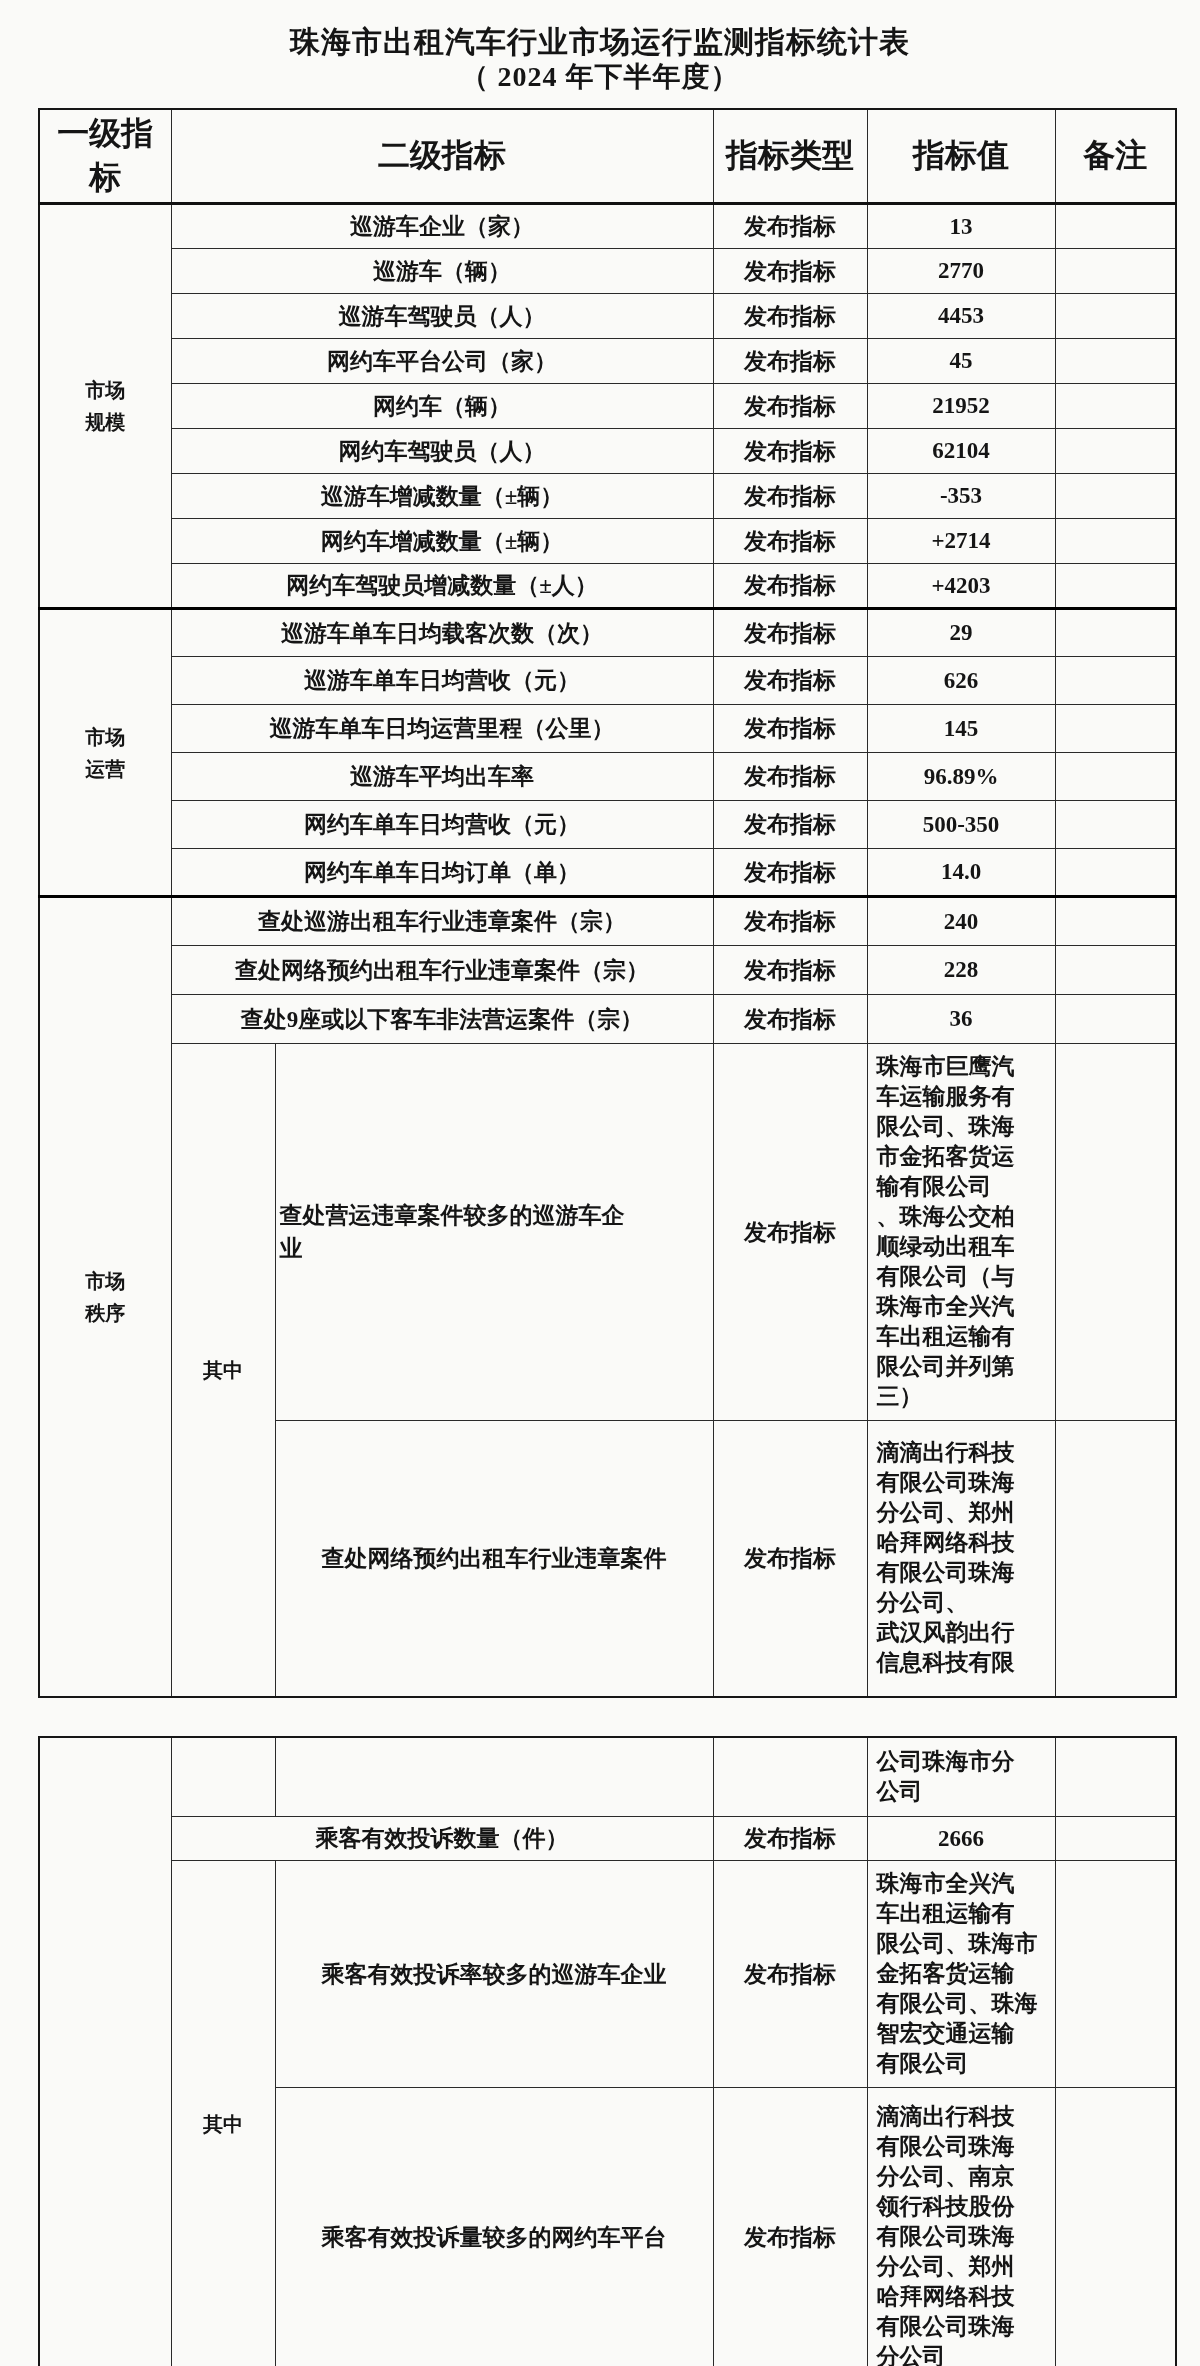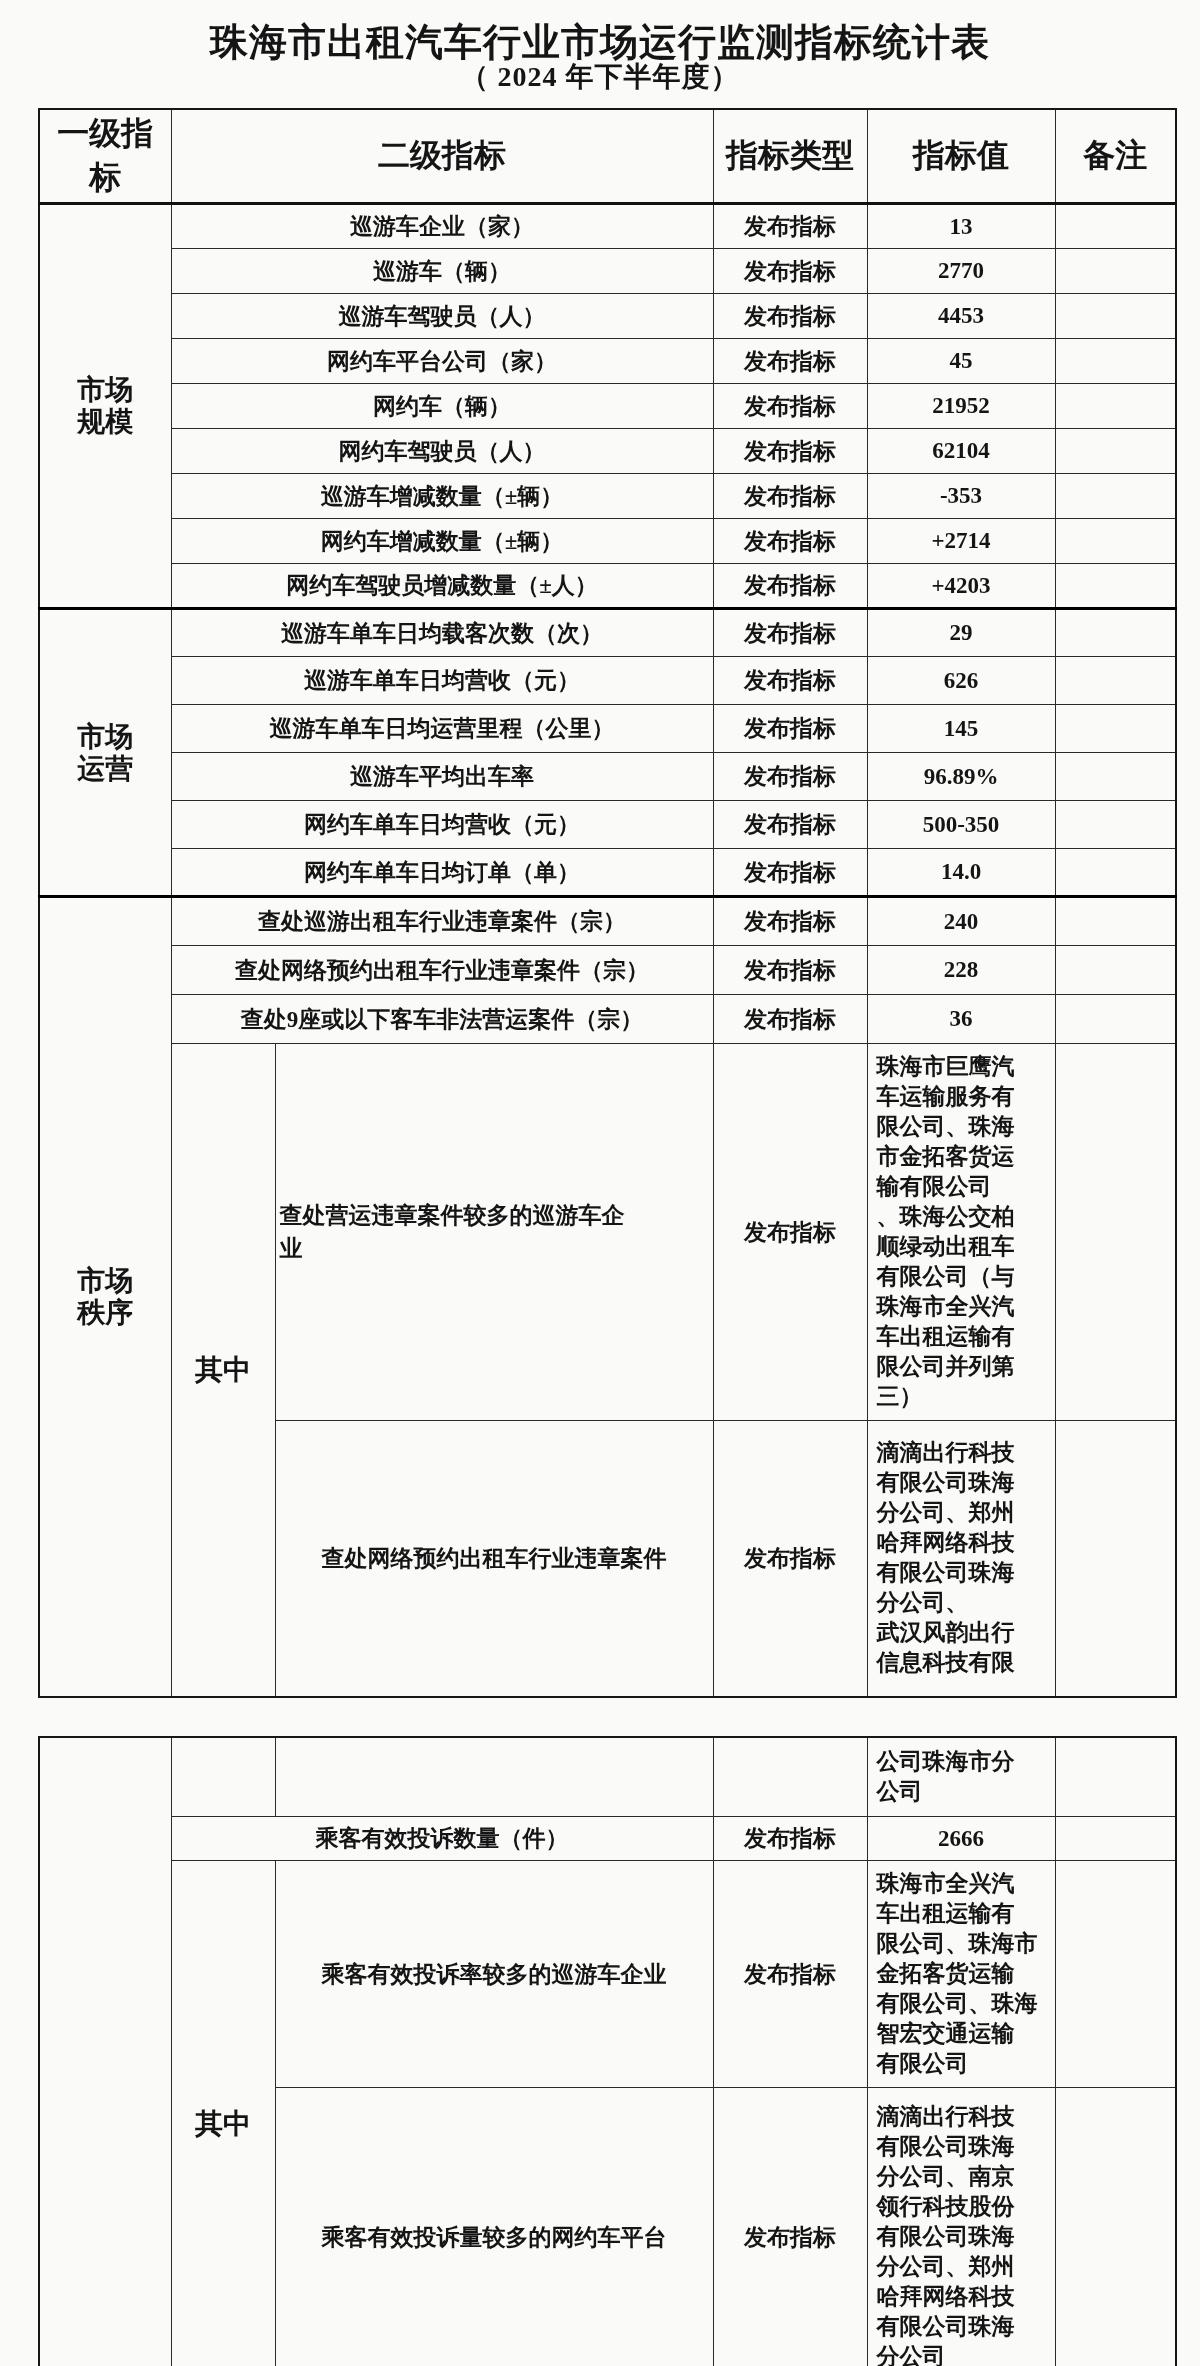--- a/index.html
+++ b/index.html
@@ -4,21 +4,21 @@
 <style>
   html,body{margin:0;padding:0;}
   body{
     width:1200px;min-height:2366px;
     background:#fafaf8;
     font-family:"Liberation Serif","DejaVu Serif",serif;
     color:#151515;
   }
   .page{padding-top:24px;}
   .title{
-    font-size:38px;font-weight:700;text-align:center;
+    font-size:30px;font-weight:700;text-align:center;
     letter-spacing:1px;line-height:36px;
   }
   .subtitle{
     font-size:28px;font-weight:700;text-align:center;
     line-height:34px;margin-bottom:14px;letter-spacing:1px;
   }
   table.tbl{
     border-collapse:collapse;table-layout:fixed;
     margin-left:38px;
     font-size:23px;
@@ -28,21 +28,21 @@
     border:1px solid #2a2a2a;
     padding:2px 6px;
     vertical-align:middle;
     text-align:center;
     font-weight:600;
     overflow:hidden;
   }
   .tbl th{font-size:32px;font-weight:700;}
   tr.head th{border-bottom:3px solid #111;}
   tr.thick td{border-top:3px solid #000000;}
-  td.grp{font-size:28px;font-weight:700;white-space:pre-line;line-height:32px;}
+  td.grp{font-size:20px;font-weight:700;white-space:pre-line;line-height:32px;}
   td.multi{
     white-space:pre-line;text-align:left;
     line-height:30px;padding:8px 9px;font-weight:600;
   }
   td.lab-left{
     white-space:pre-line;text-align:left;
     padding-left:4px;line-height:33px;
   }
   tr.h75{height:75px;}
   tr.h45{height:45px;}

